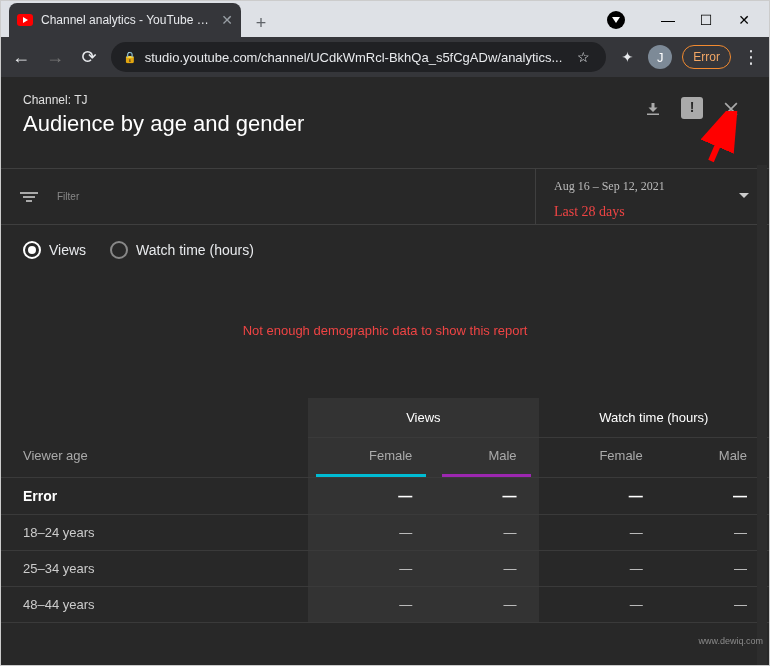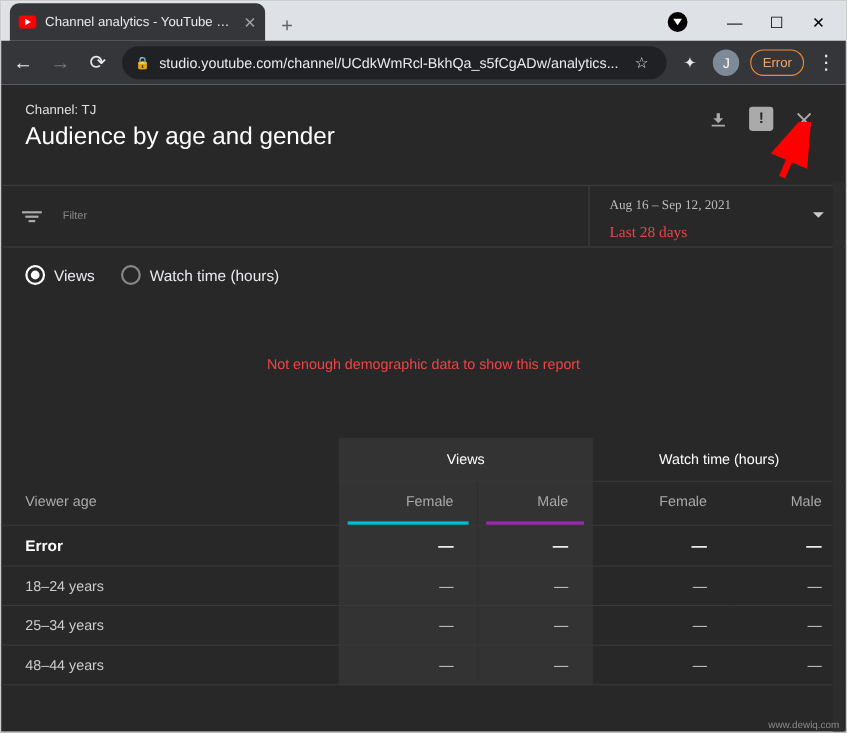--- a/index.html
+++ b/index.html
@@ -211,21 +211,21 @@
   .col-header th { color: #aaa; font-weight: normal; padding-bottom: 14px; margin-left: 40px; }
   .active-col { position: relative; }
   .underline-cyan::after, .underline-purple::after {
     content:""; position:absolute; bottom:0; left:8px; right:8px; height:3px;
   }
   .underline-cyan::after { background:#00bcd4; }
   .underline-purple::after { background:#9c27b0; }
   .total-row td { color:#fff; font-weight: 700; font-size: 14px; }
   .active-cell { background: #333; }
   .watermark {
-    position:absolute; right:6px; bottom:2px;
+    position:absolute; right:6px; bottom:20px;
     font-size: 9px; color: rgba(200,200,200,0.6);
     font-family: Arial;
   }
   
   .arrow-annotation {
     position: absolute;
     top: 110px;
     right: 28px;
     pointer-events: none;
   }

